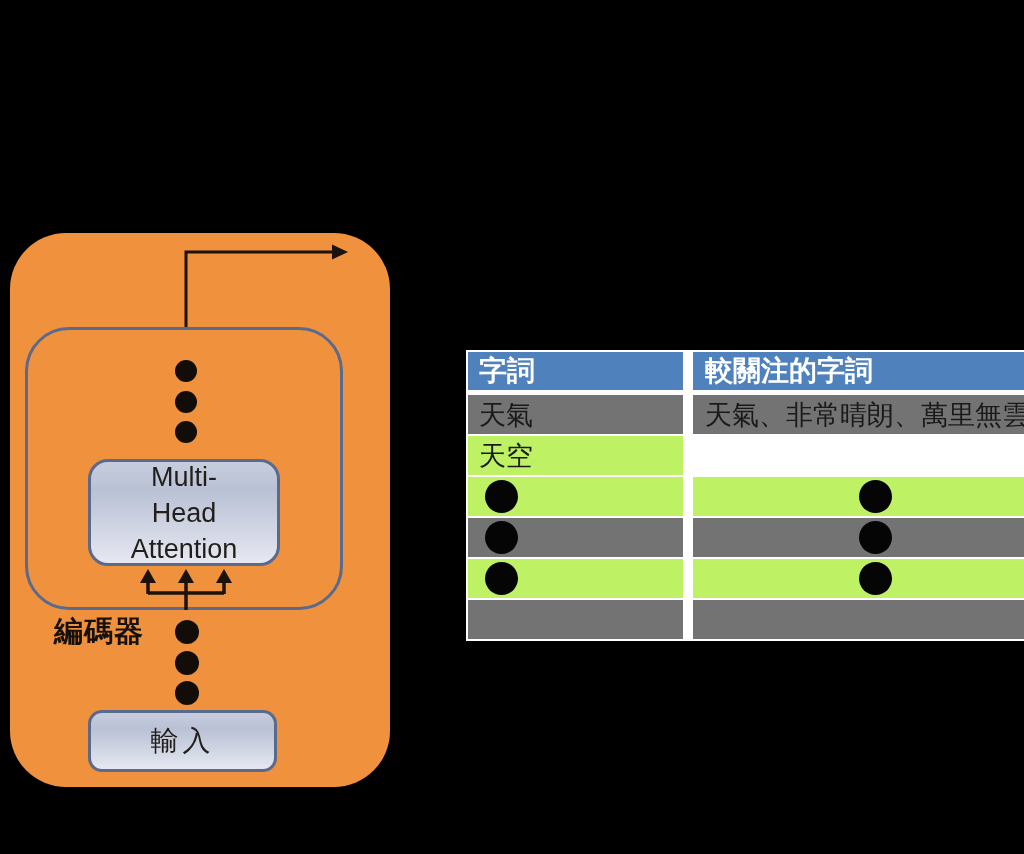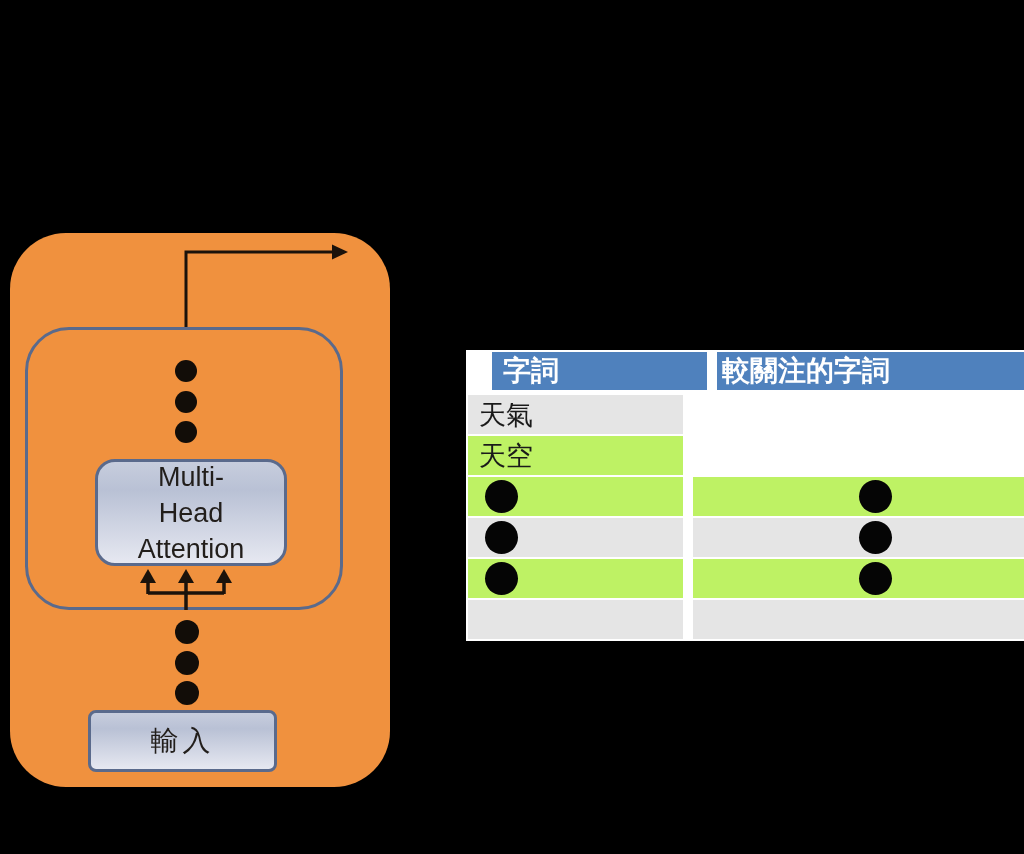--- a/index.html
+++ b/index.html
@@ -31,28 +31,28 @@
   }
   .grad-box {
     position: absolute;
     border: 3px solid #5A6A8C;
     background: linear-gradient(180deg, #C7CDDD 0%, #B9C1D5 28%, #E6E8F1 100%);
     display: flex; align-items: center; justify-content: center;
     text-align: center;
     color: #221E1B;
   }
   .mha-box {
-    left: 95px; top: 459px; width: 192px; height: 107px;
+    left: 88px; top: 459px; width: 192px; height: 107px;
     border-radius: 20px;
     font-size: 27px; line-height: 36px;
     padding: 0 28px;
   }
   .input-box {
     left: 88px; top: 710px; width: 189px; height: 62px;
-    border-radius: 8px;
+    border-radius: 14px;
     font-size: 28px;
     letter-spacing: 4px;
   }
   .encoder-label {
     position: absolute; left: 54px; top: 612px;
     width: 100px;
     font-size: 29px; font-weight: bold; color: #17110C;
     letter-spacing: 1px;
     white-space: nowrap;
   }
@@ -68,34 +68,34 @@
     background: #FFFFFF;
     padding: 2px 0 2px 2px;
     display: flex; flex-direction: column;
     row-gap: 2px;
   }
   .t-row {
     display: flex; flex-direction: row;
     column-gap: 10px;
     height: 39px;
   }
-  .t-row.header { height: 38px; margin-bottom: 3px; margin-left: 24px; }
+  .t-row.header { height: 38px; margin-bottom: 3px; }
   .t-cell {
     display: flex; align-items: center;
     font-size: 27px; color: #1A1A1A;
     overflow: hidden; white-space: nowrap;
     position: relative;
   }
   .t-cell.c1 { flex: 0 0 215px; padding-left: 11px; }
-  .t-cell.c2 { flex: 1 1 auto; padding-left: 5px; }
+  .t-cell.c2 { flex: 1 1 auto; padding-left: 12px; }
   .t-row.header .t-cell {
     background: #4F81BD;
     color: #FFFFFF; font-weight: bold; font-size: 28px;
   }
-  .t-row.band-dark  .t-cell { background: #e5e5e5; }
+  .t-row.band-dark  .t-cell { background: #737373; }
   .t-row.band-light .t-cell { background: #bef264; }
   .dot {
     position: absolute; top: 3px;
     width: 33px; height: 33px; border-radius: 50%;
     background: #050505;
   }
   .dot.dl { left: 17px; }
   .dot.dr { left: 166px; }
 </style>
 </head>
@@ -108,20 +108,21 @@
   </div>
 
   <div class="grad-box mha-box">
     <span>Multi-Head Attention</span>
   </div>
 
   <div class="grad-box input-box">
     <span>輸入</span>
   </div>
 
+  <div class="encoder-label">編碼器</div>
 
   <svg class="arrows-layer" width="1024" height="854" viewBox="0 0 1024 854" xmlns="http://www.w3.org/2000/svg">
 
     <g stroke="#1A120B" stroke-width="3" fill="none">
       <polyline points="186,327 186,252 334,252"></polyline>
     </g>
     <polygon points="348,252 332,244.5 332,259.5" fill="#1A120B"></polygon>
 
     <g fill="#120D08">
       <circle cx="186" cy="371" r="11"></circle>
@@ -150,20 +151,21 @@
   </svg>
 
   <div class="attn-table">
     <div class="t-row header">
       <div class="t-cell c1">字詞</div>
       <div class="t-cell c2">較關注的字詞</div>
     </div>
 
     <div class="t-row band-dark">
       <div class="t-cell c1">天氣</div>
+      <div class="t-cell c2">天氣、非常晴朗、萬里無雲</div>
     </div>
 
     <div class="t-row band-light">
       <div class="t-cell c1">天空</div>
     </div>
 
 
     <div class="t-row band-light">
       <div class="t-cell c1">
           <span class="dot dl"></span>

